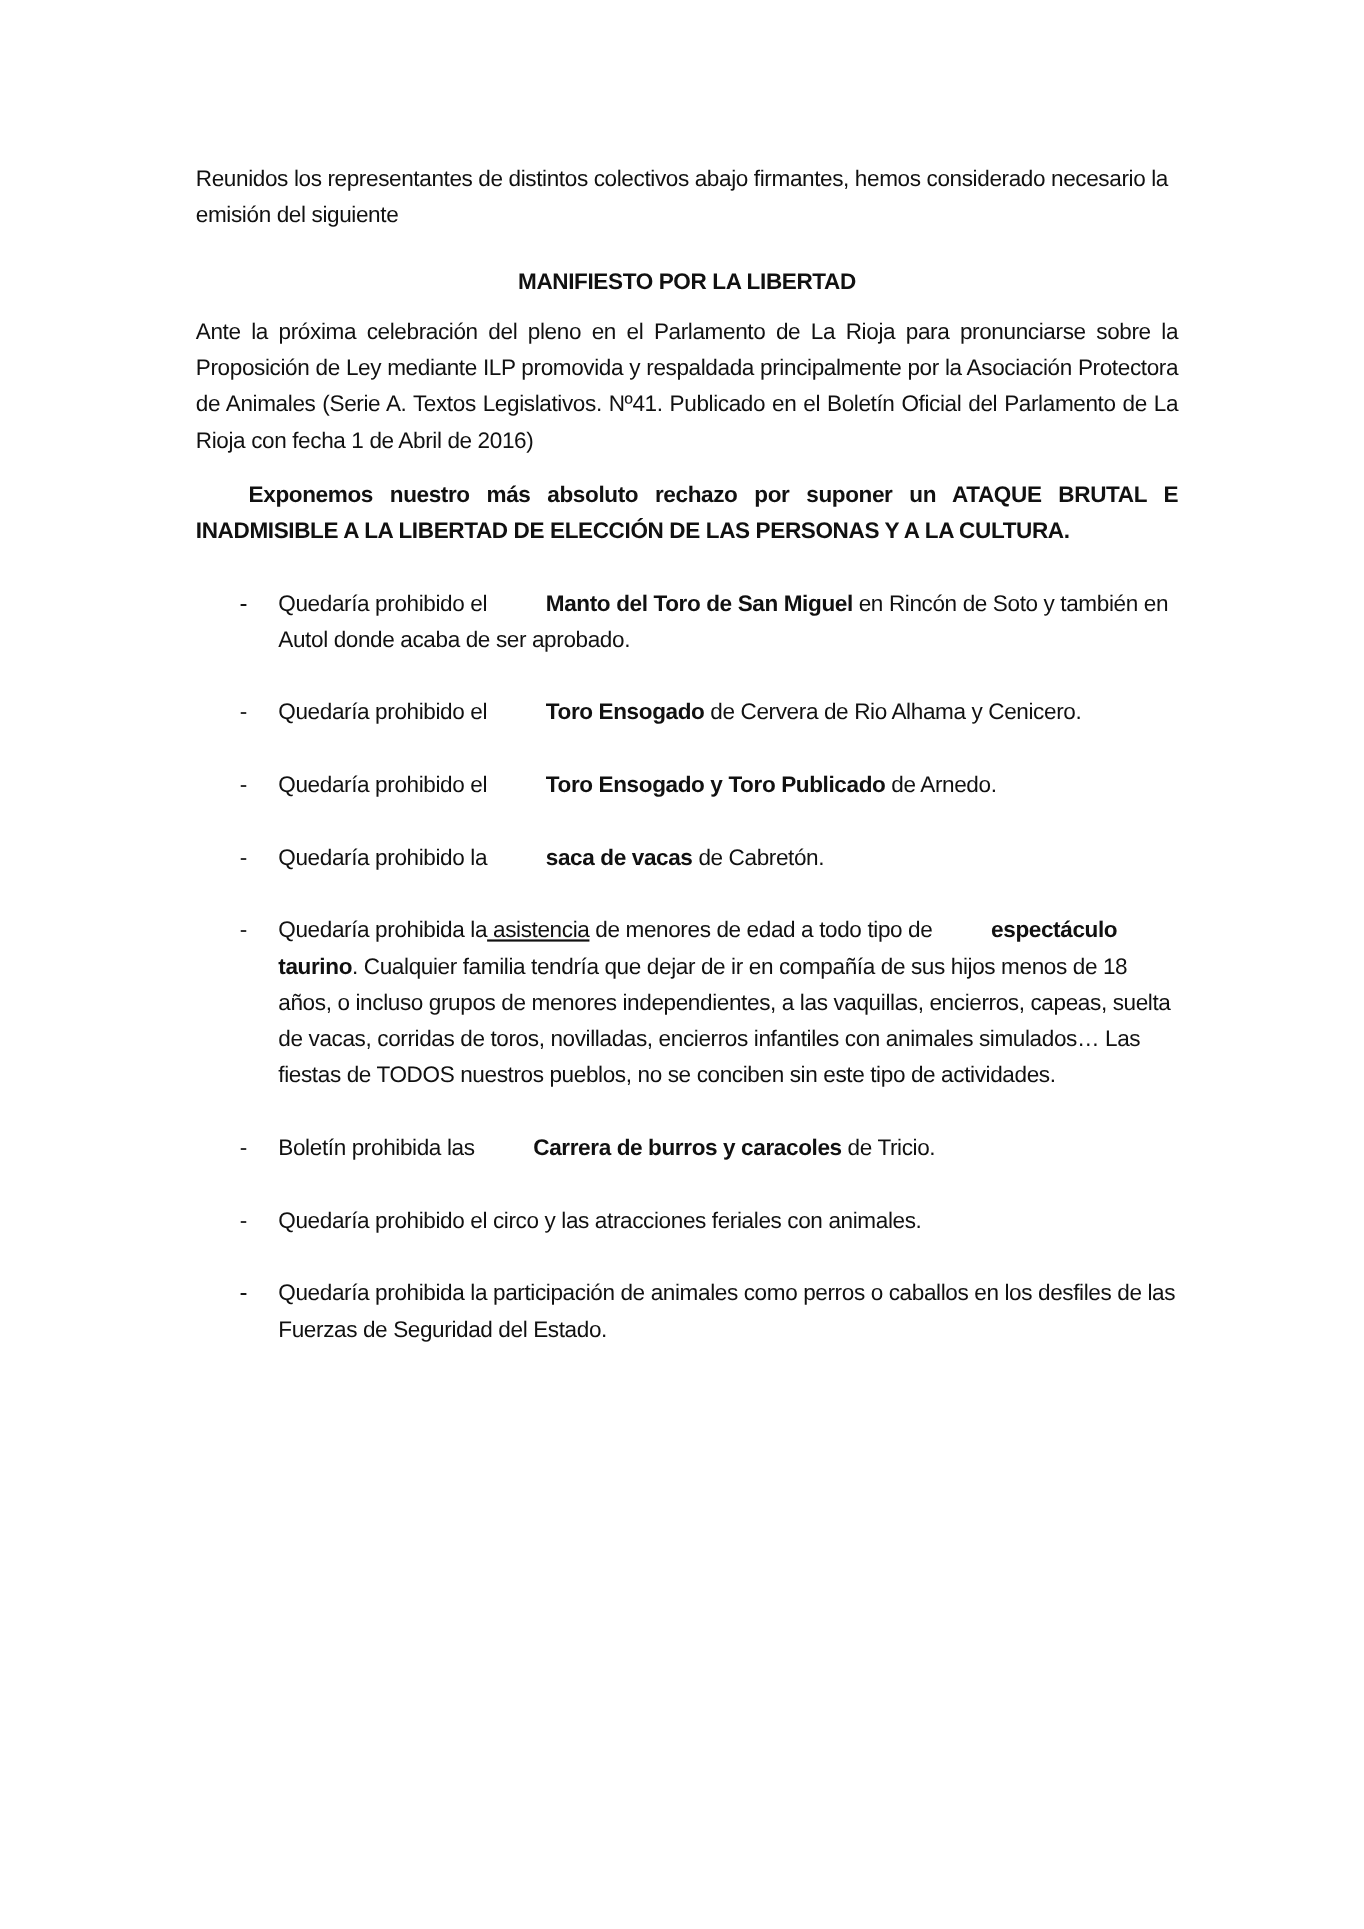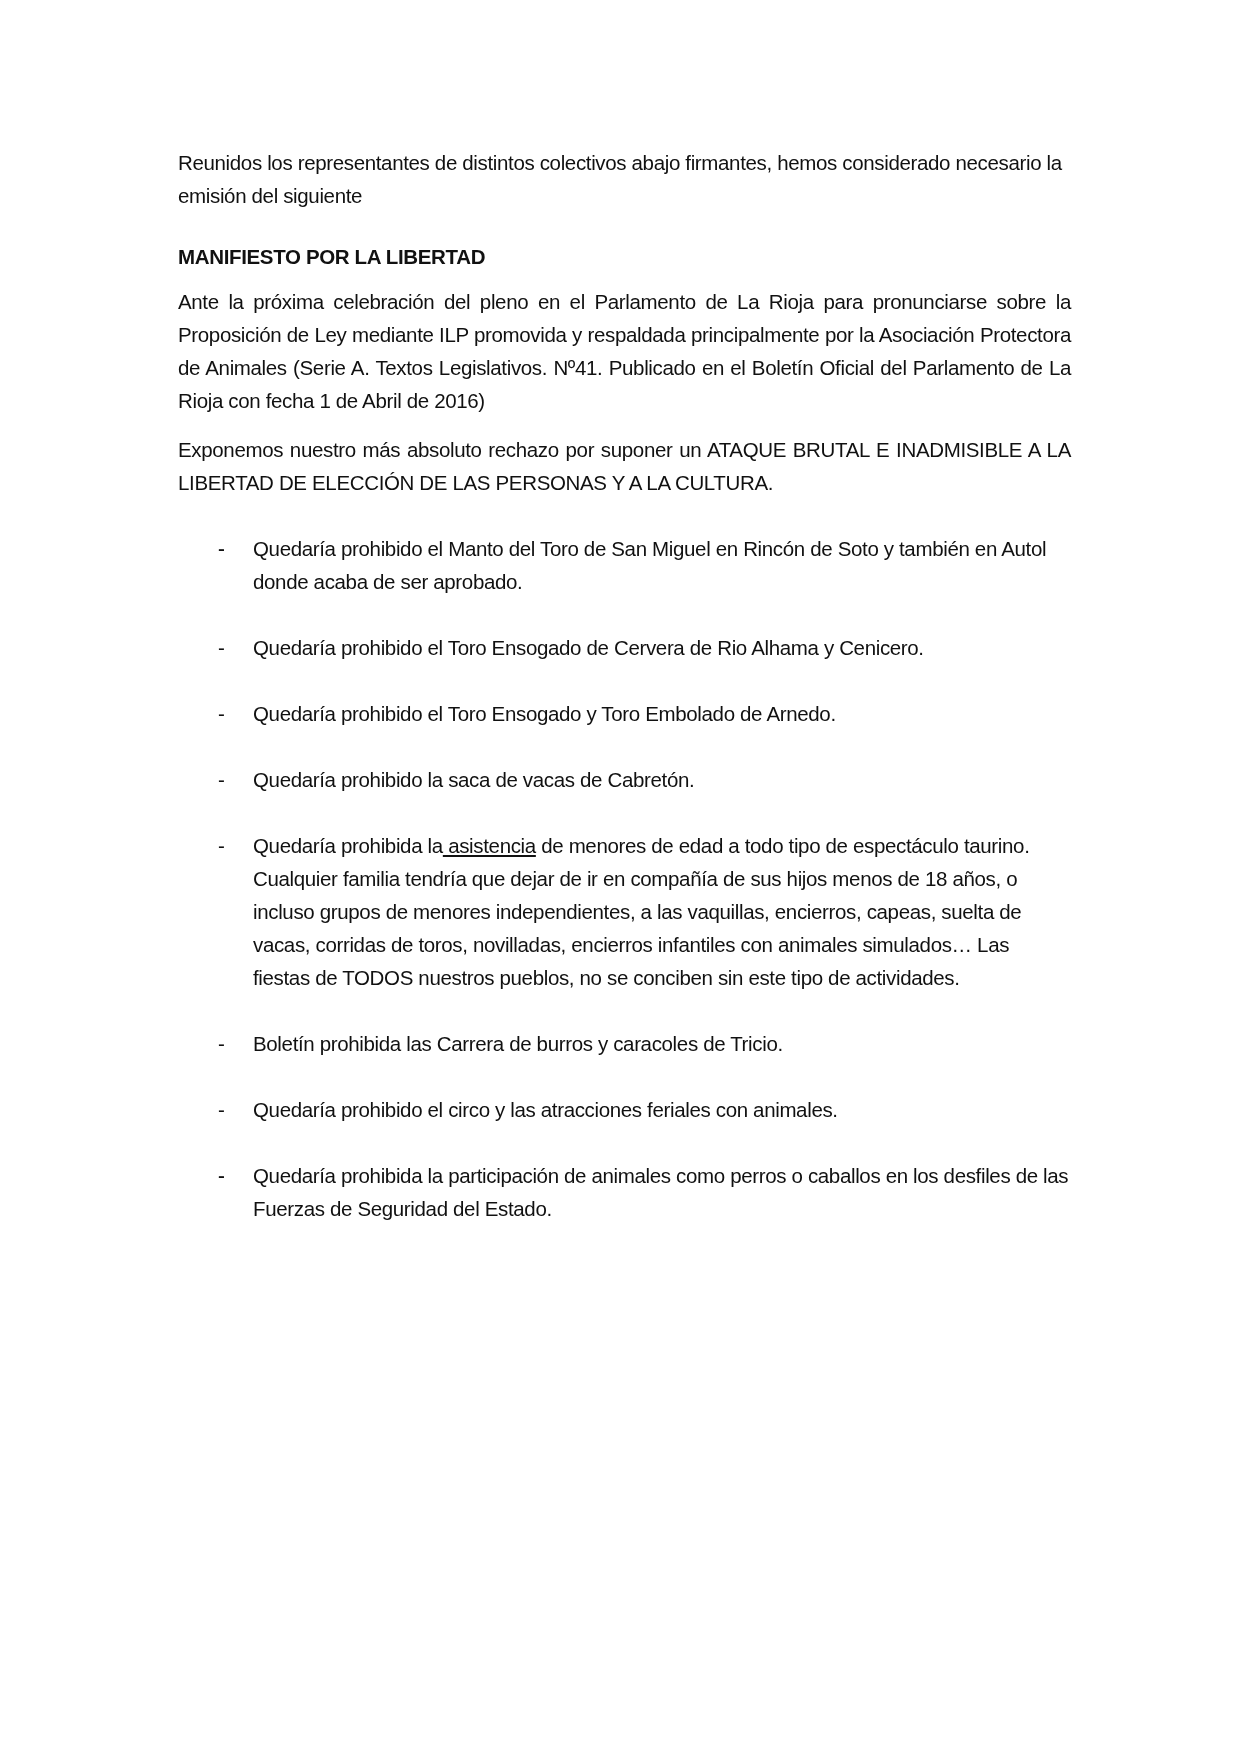--- a/index.html
+++ b/index.html
@@ -27,56 +27,56 @@
     }
     .para {
       margin: 0 0 16px 0;
     }
     .para.justify {
       text-align: justify;
       text-align-last: left;
     }
     .title {
       margin: 0 0 12px 0;
-      text-align: left;
+      text-align: center;
       font-weight: bold;
       font-size: 20.5px;
     }
     .intro { margin-bottom: 28px; }
     ul.items {
       list-style: none;
       margin: 0;
       padding: 0;
     }
     ul.items li {
       position: relative;
       padding-left: 75px;
       margin: 0 0 33px 0;
     }
     ul.items li .dash {
       position: absolute;
       left: 40px;
       top: 0;
     }
-    b, .b { font-weight: normal; }
+    b, .b { font-weight: bold; margin-left: 48px; }
     .u { text-decoration: underline; }
   </style>
 </head>
 <body>
 
 <div class="page">
   <p class="para intro"><span>Reunidos los representantes de distintos colectivos abajo firmantes, hemos considerado necesario la emisión del siguiente</span></p>
   <p class="title">MANIFIESTO POR LA LIBERTAD</p>
   <p class="para justify"><span>Ante la próxima celebración del pleno en el Parlamento de La Rioja para pronunciarse sobre la Proposición de Ley mediante ILP promovida y respaldada principalmente por la Asociación Protectora de Animales (Serie A. Textos Legislativos. Nº41. Publicado en el Boletín Oficial del Parlamento de La Rioja con fecha 1 de Abril de 2016)</span></p>
   <p class="para justify"><span class="b">Exponemos nuestro más absoluto rechazo por suponer un ATAQUE BRUTAL E INADMISIBLE A LA LIBERTAD DE ELECCIÓN DE LAS PERSONAS Y A LA CULTURA.</span></p>
   <ul class="items" id="items-list">
       <li><span class="dash">-</span></li>
       <li><span class="dash">-</span><span><span>Quedaría prohibido el </span><span class="b">Manto del Toro de San Miguel</span><span> en Rincón de Soto y también en Autol donde acaba de ser aprobado.</span></span></li>
       <li><span class="dash">-</span><span><span>Quedaría prohibido el </span><span class="b">Toro Ensogado</span><span> de Cervera de Rio Alhama y Cenicero.</span></span></li>
-      <li><span class="dash">-</span><span><span>Quedaría prohibido el </span><span class="b">Toro Ensogado y Toro Embolado</span><span> de Arnedo.</span></span></li>
+      <li><span class="dash">-</span><span><span>Quedaría prohibido el </span><span class="b">Toro Ensogado y Toro Publicado</span><span> de Arnedo.</span></span></li>
       <li><span class="dash">-</span><span><span>Quedaría prohibido la </span><span class="b">saca de vacas</span><span> de Cabretón.</span></span></li>
       <li><span class="dash">-</span><span><span>Quedaría prohibida la</span><span class="u"> asistencia</span><span> de menores de edad a todo tipo de </span><span class="b">espectáculo taurino</span><span>. Cualquier familia tendría que dejar de ir en compañía de sus hijos menos de 18 años, o incluso grupos de menores independientes, a las vaquillas, encierros, capeas, suelta de vacas, corridas de toros, novilladas, encierros infantiles con animales simulados… Las fiestas de TODOS nuestros pueblos, no se conciben sin este tipo de actividades.</span></span></li>
       <li><span class="dash">-</span><span><span>Boletín prohibida las </span><span class="b">Carrera de burros y caracoles</span><span> de Tricio.</span></span></li>
       <li><span class="dash">-</span><span><span>Quedaría prohibido el circo y las atracciones feriales con animales.</span></span></li>
       <li><span class="dash">-</span></li>
       <li><span class="dash">-</span><span><span>Quedaría prohibida la participación de animales como perros o caballos en los desfiles de las Fuerzas de Seguridad del Estado.</span></span></li>
     </ul>
 </div>
 
 </body></html>

